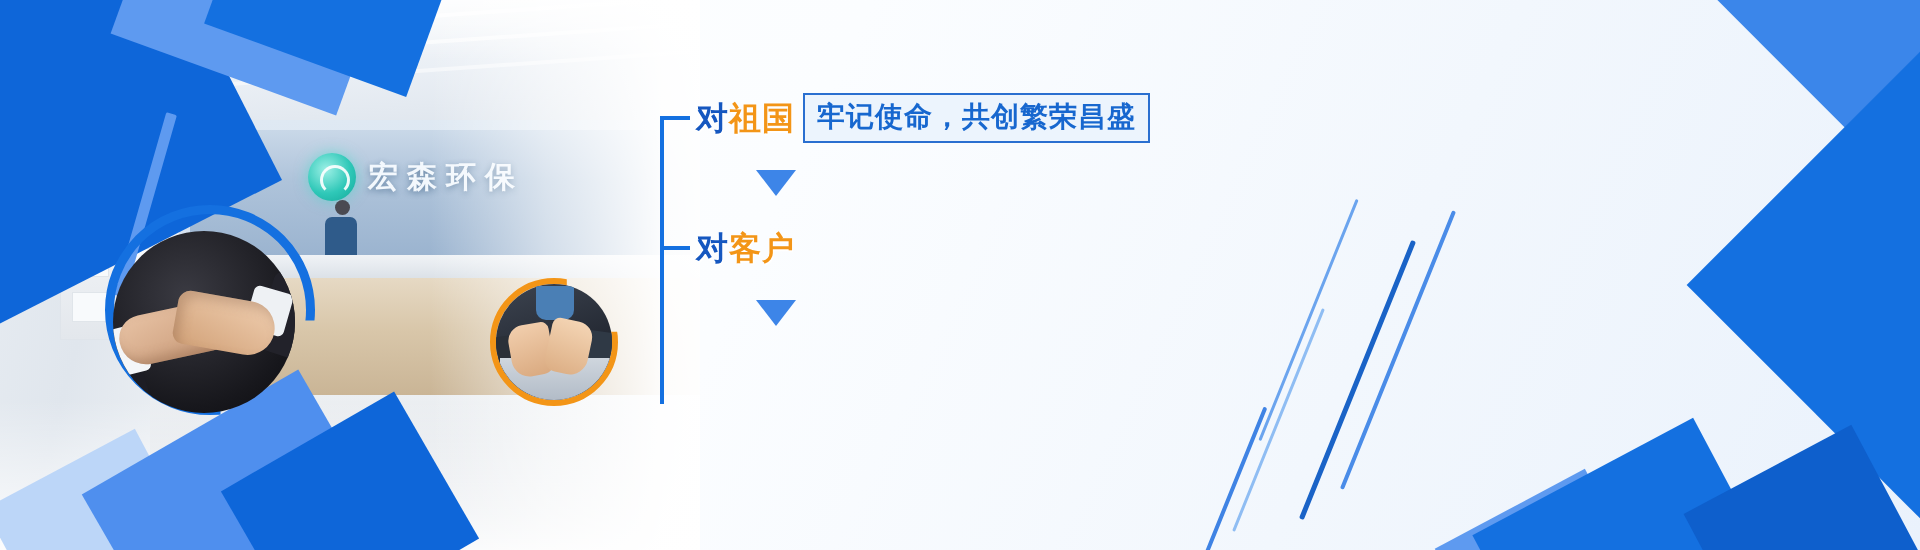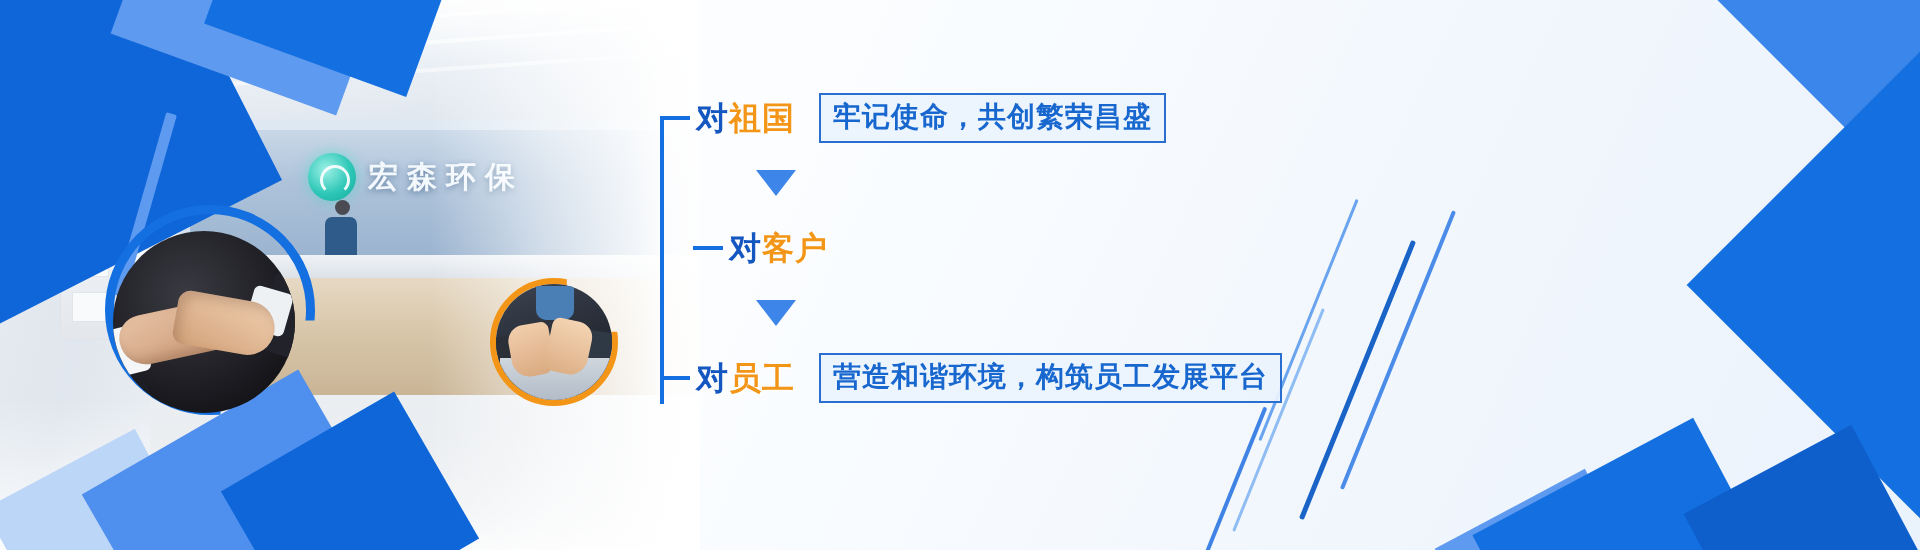--- a/index.html
+++ b/index.html
@@ -264,34 +264,34 @@
     position:absolute; left:660px; top:72px; width:720px; height:400px;
   }
   .brace{
     position:absolute; left:0; top:46px; width:24px; height:286px;
     border-left:4px solid #1470e0;
   }
   .row{
     position:absolute; left:0; display:flex; align-items:center; height:60px;
   }
   .row-1{ top:16px; }
-  .row-2{ top:146px;padding-left:33px; }
+  .row-2{ top:146px; }
   .row-3{ top:276px; }
   .tick{
     width:30px; height:4px; background:#1470e0; margin-right:6px; flex:0 0 auto;
   }
   .heading{
     font-size:32px; font-weight:bold; letter-spacing:1px;
     white-space:nowrap; line-height:1;
     text-shadow:1px 2px 0 rgba(255,255,255,.9);
   }
   .h-blue{ color:#1557c0; }
   .h-orange{ color:#f39517; }
   .box{
-    margin-left:24px; border:2px solid #2a6fd0;
+    margin-left:8px; border:2px solid #2a6fd0;
     background:rgba(234,243,253,.92);
     padding:7px 12px 9px 12px;
     font-size:28px; font-weight:bold; color:#1767cf;
     white-space:nowrap; line-height:1.1;
     letter-spacing:1px;
   }
   .arrow{
     position:absolute; left:96px; width:40px; height:26px;
     background:#3d85e8;
     clip-path:polygon(0 0,100% 0,50% 100%);
@@ -380,20 +380,15 @@
 
     <div class="arrow arrow-1"></div>
 
     <div class="row row-2">
       <div class="tick"></div>
       <div class="heading"><span class="h-blue">对</span><span class="h-orange">客户</span></div>
     </div>
 
     <div class="arrow arrow-2"></div>
 
-    <div class="row row-3">
-      <div class="tick"></div>
-      <div class="heading"><span class="h-blue">对</span><span class="h-orange">员工</span></div>
-      <div class="box">营造和谐环境，构筑员工发展平台</div>
-    </div>
   </div>
 
 </div>
 
 </body></html>

